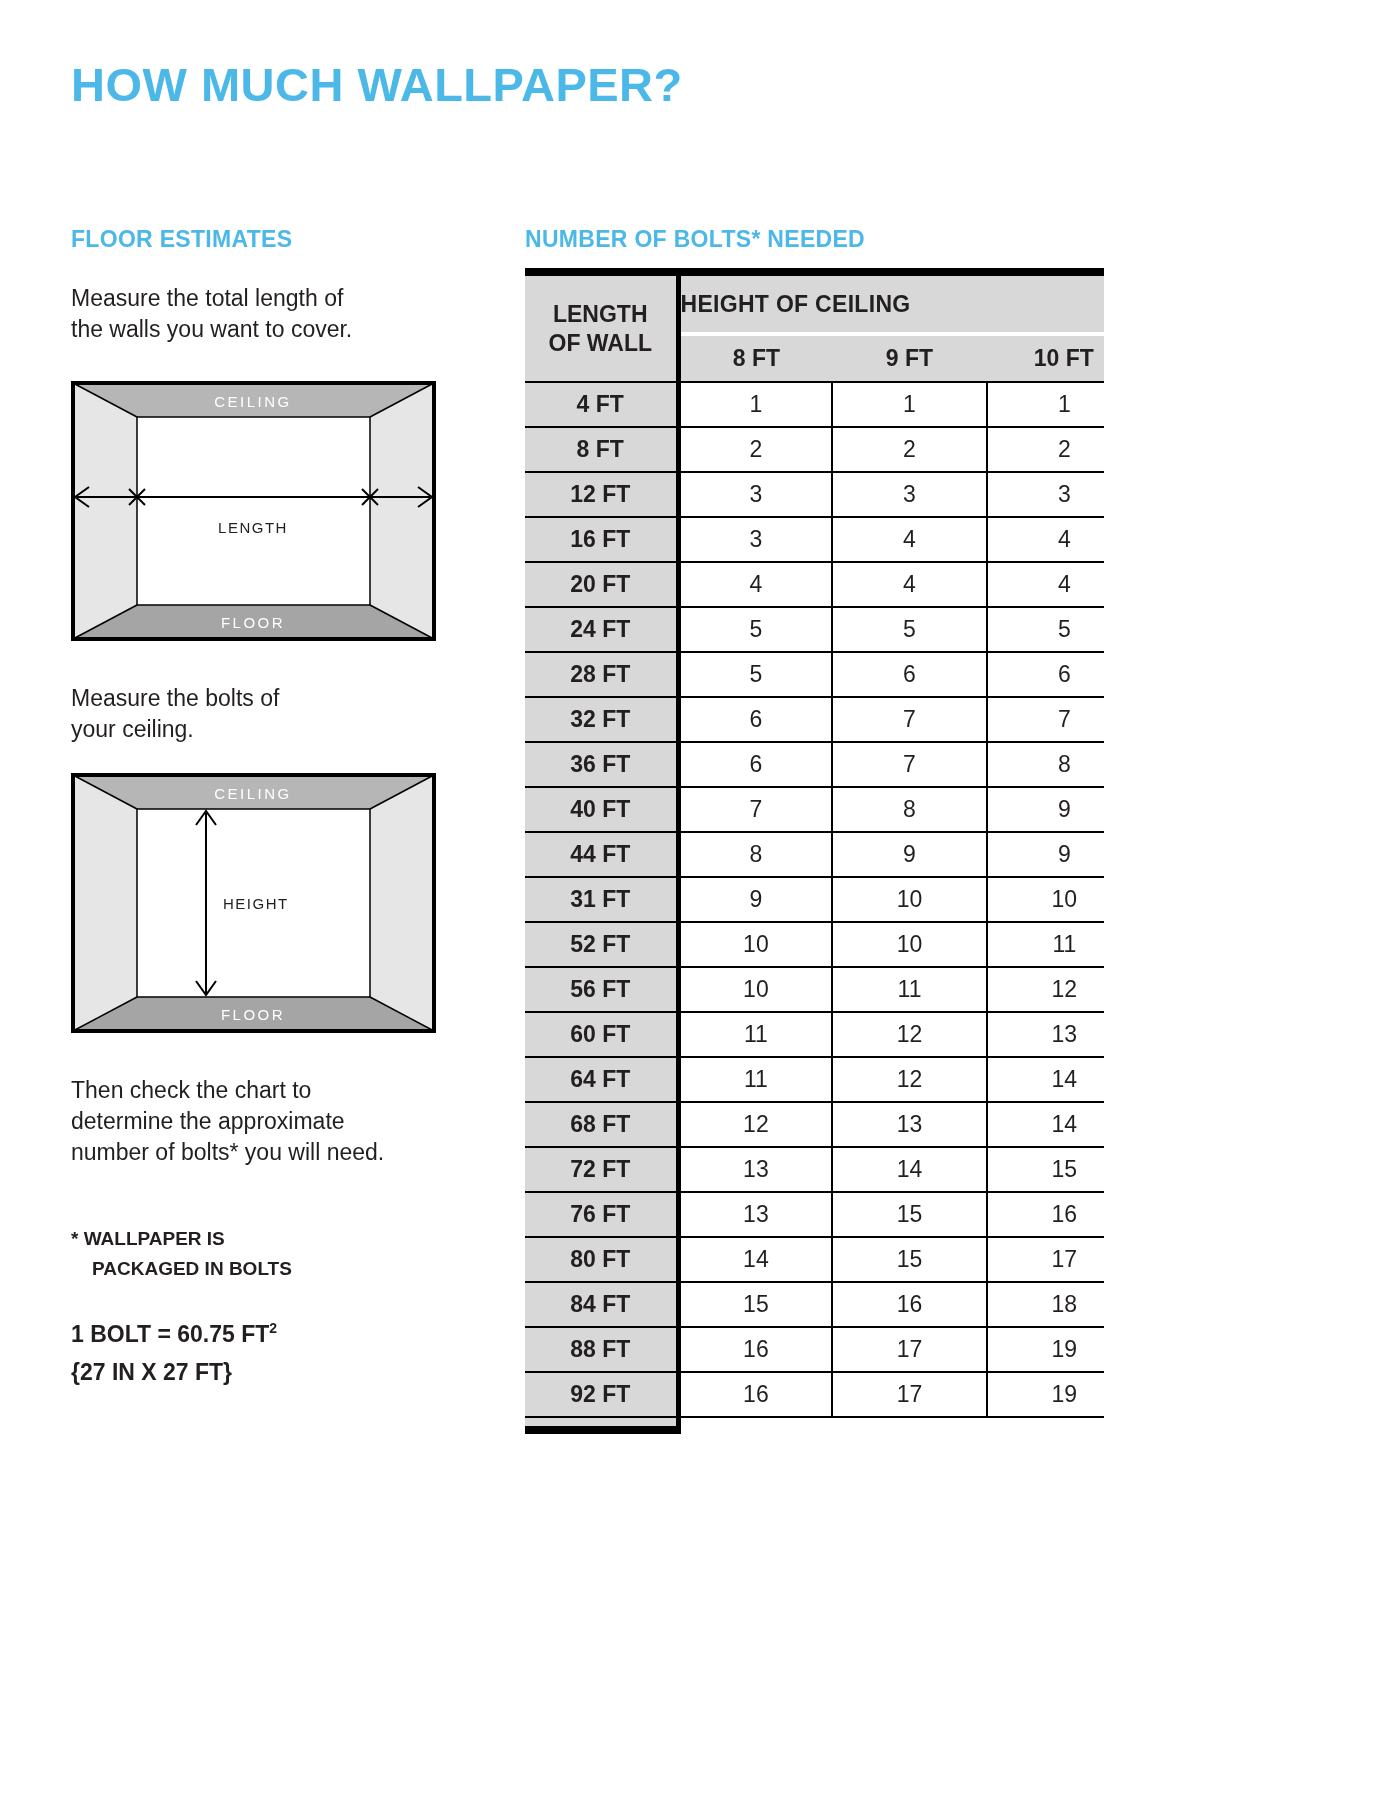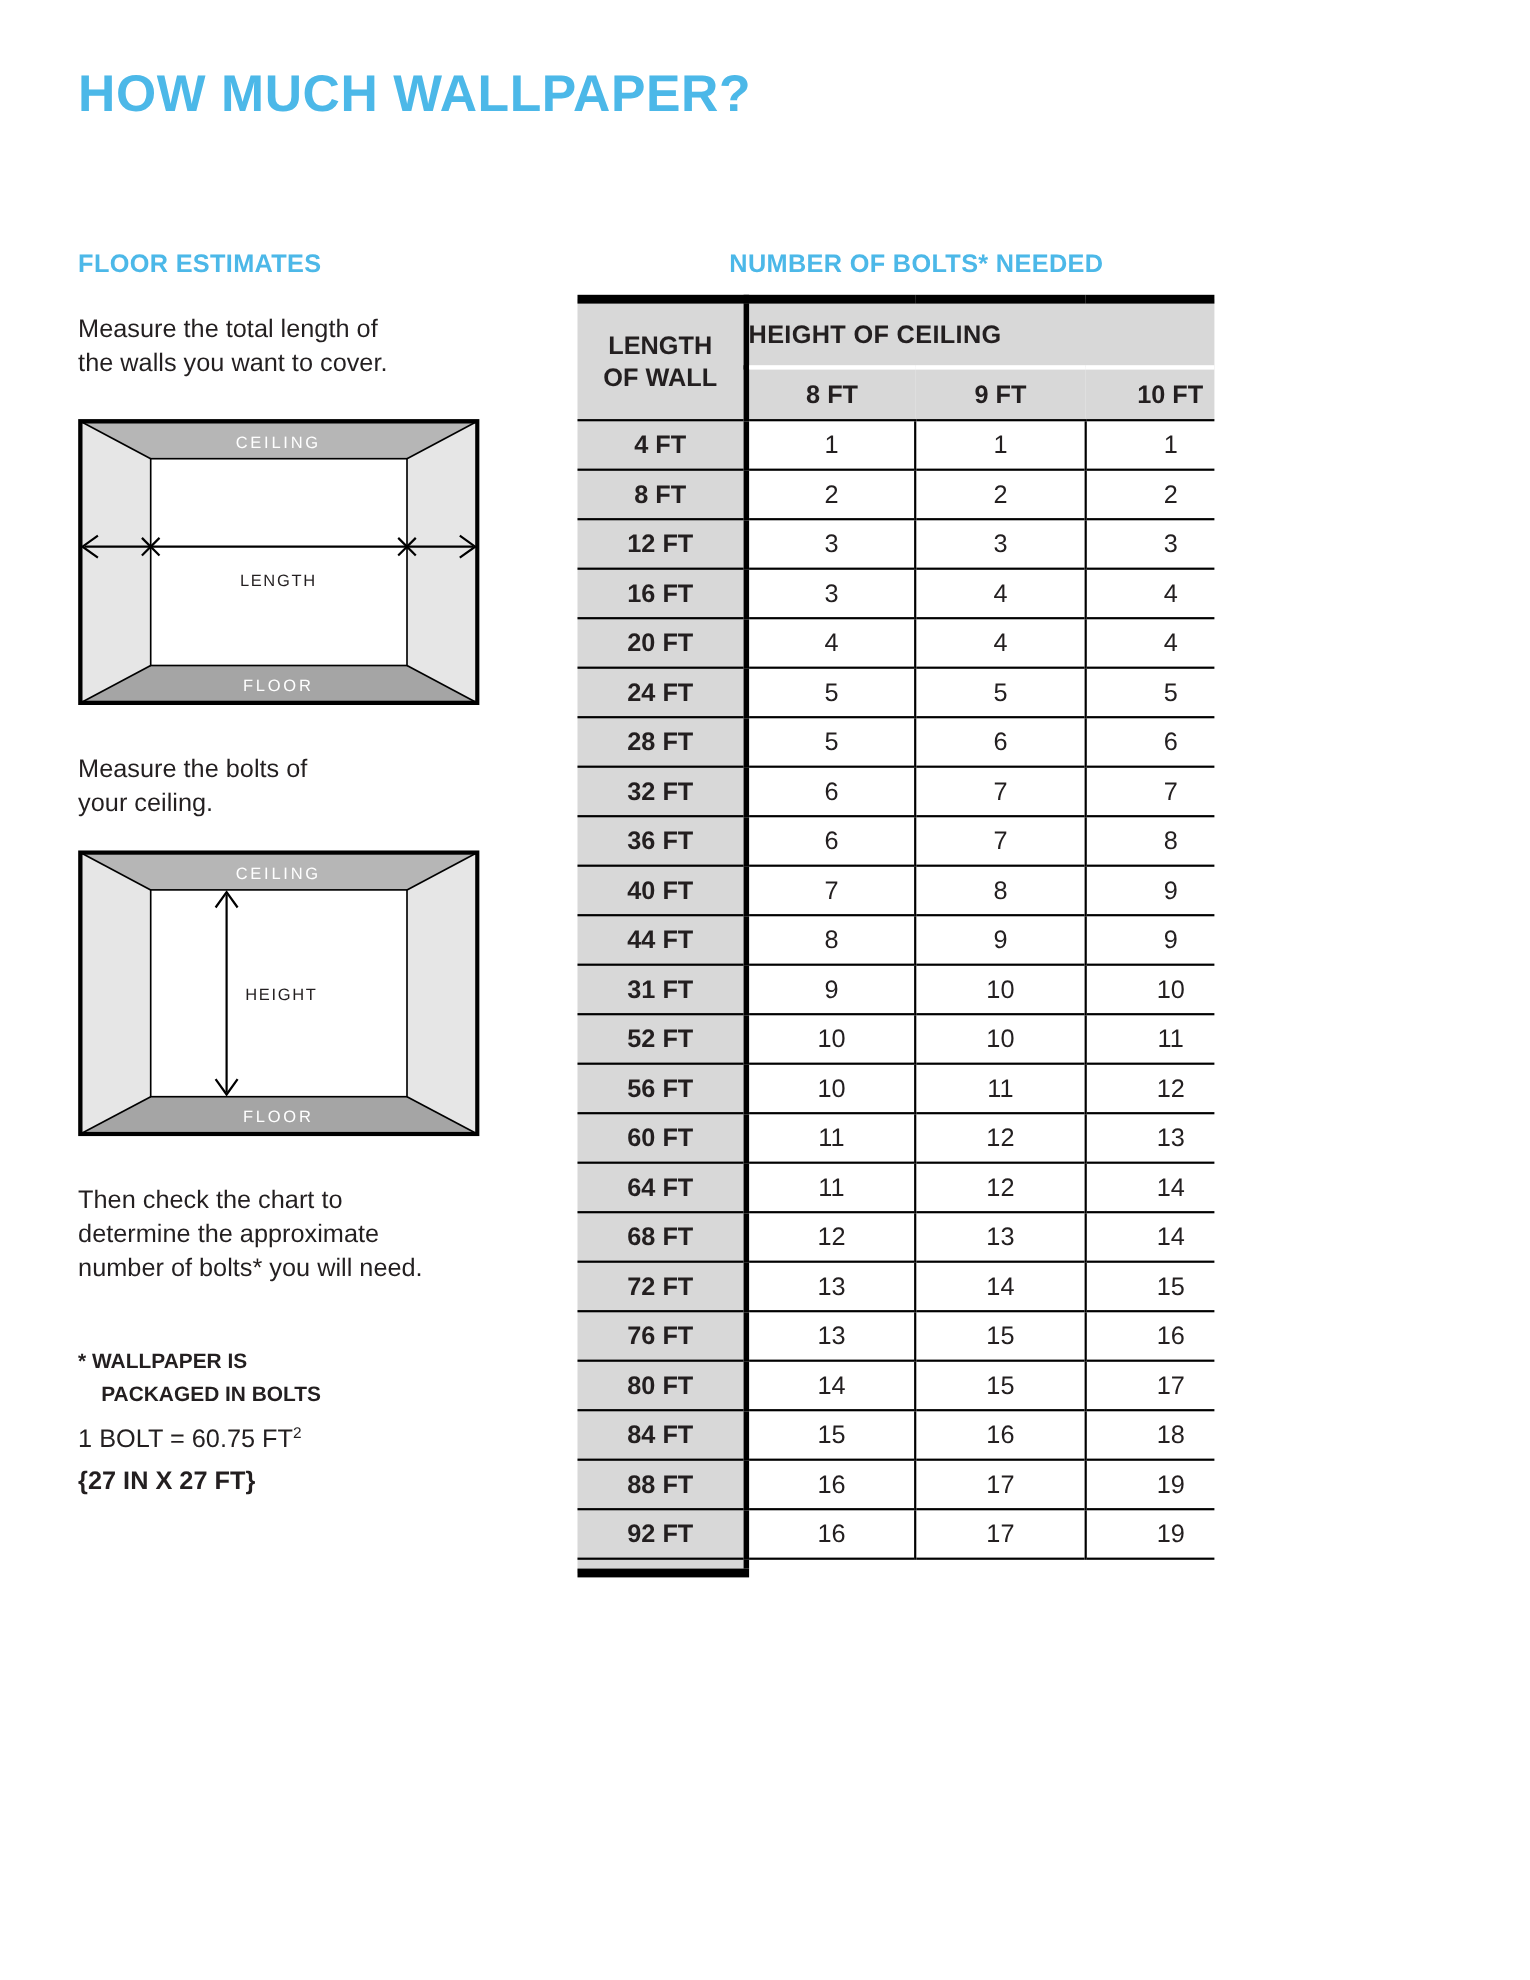--- a/index.html
+++ b/index.html
@@ -32,30 +32,29 @@
   .step { font-size: 23px; line-height: 31px; font-weight: 400; }
   .step .line { display: block; }
   .step-1 { margin-top: 30px; }
   .diagram { display: block; margin-top: 36px; }
   .step-2 { margin-top: 42px; }
   .diagram-2 { margin-top: 28px; }
   .step-3 { margin-top: 42px; }
   .note { margin-top: 56px; font-size: 19px; font-weight: 700; line-height: 30px; }
   .note .line { display: block; }
   .note-line2 { padding-left: 21px; }
-  .formula { margin-top: 10px; font-size: 23px; font-weight: 400; }
+  .formula { margin-top: 36px; font-size: 23px; font-weight: 700; }
   .formula sup { font-size: 14px; vertical-align: super; }
   .bolt-size { margin-top: 11px; font-size: 23px; font-weight: 700; }
 
   .right-col { position: absolute; left: 525px; top: 226px; width: 616px; }
   .table-heading {
     font-size: 23px;
     font-weight: 700;
     color: #4CB8E8;
-    text-align: center;
     letter-spacing: 0.3px;
   }
   table.bolt-table {
     margin-top: 15px;
     width: 616px;
     border-collapse: collapse;
     table-layout: fixed;
     border-top: 8px solid #000;
   }
   .bolt-table th, .bolt-table td { font-size: 23px; }

